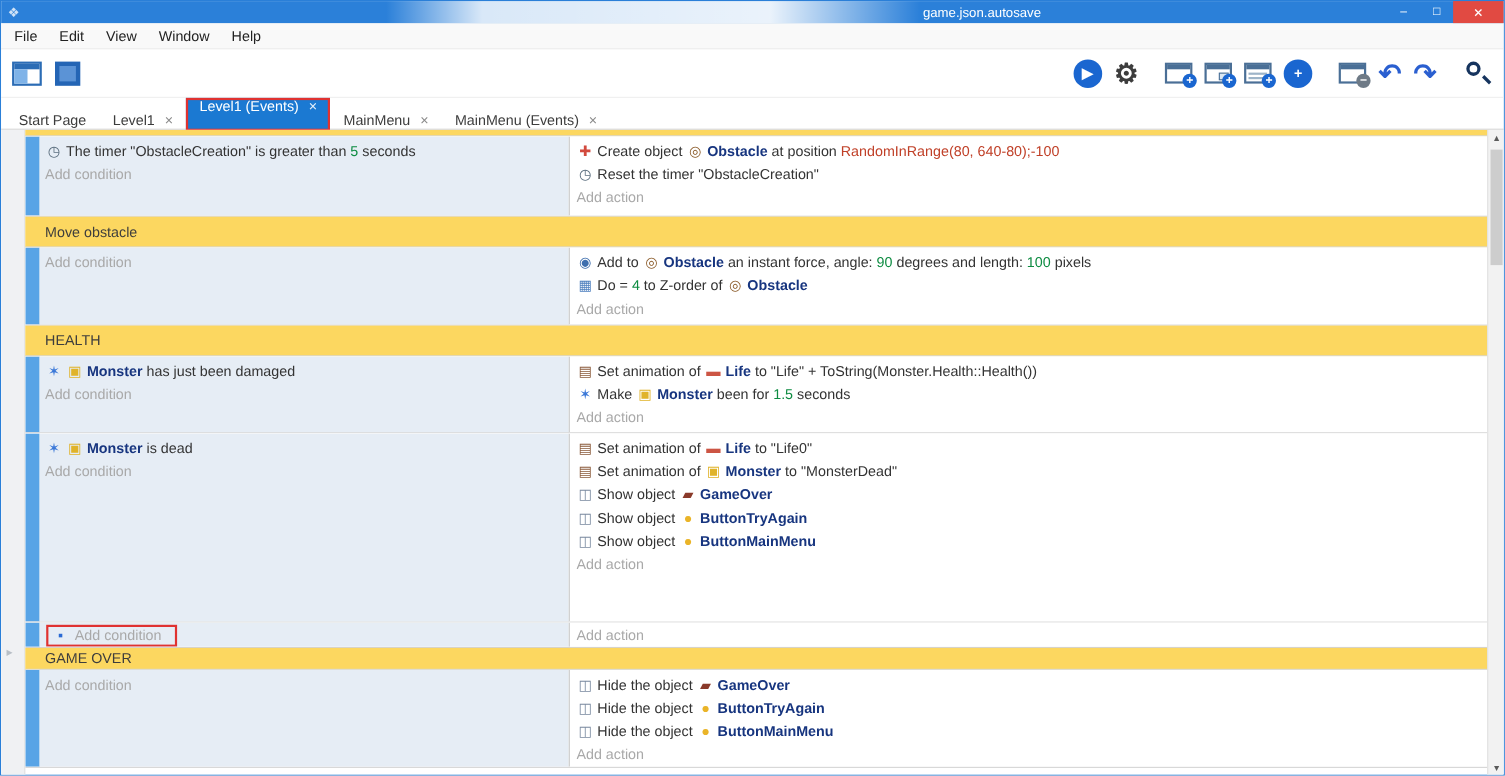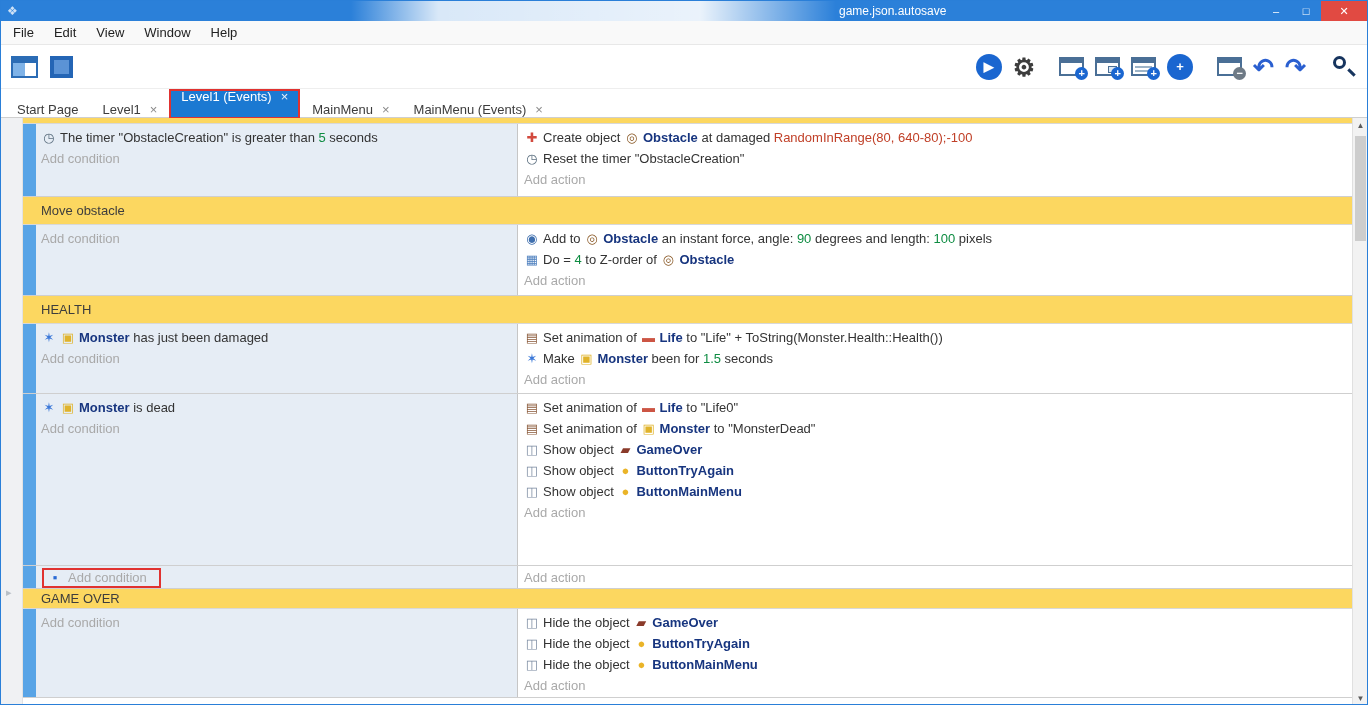--- a/index.html
+++ b/index.html
@@ -175,21 +175,21 @@
     </div>
     <div class="events-body" id="events-body">
         <div class="comment partial" style="height: 6px;"></div>
         <div class="ev" style="height: 73px;">
           <div class="strip"></div>
           <div class="cond">
             <div class="line"><span class="seg-icon" style="color: rgb(95, 114, 130);">◷</span><span class="seg-t">The timer "ObstacleCreation" is greater than </span><span class="seg-num">5</span><span class="seg-t"> seconds</span></div>
             <div class="line add">Add condition</div>
           </div>
           <div class="acts">
-            <div class="line"><span class="seg-icon" style="color: rgb(210, 74, 62);">✚</span><span class="seg-t">Create object </span><span class="seg-icon" style="color: rgb(138, 90, 40);">◎</span><span class="seg-obj">Obstacle</span><span class="seg-t"> at damaged </span><span class="seg-red">RandomInRange(80, 640-80);-100</span></div>
+            <div class="line"><span class="seg-icon" style="color: rgb(210, 74, 62);">✚</span><span class="seg-t">Create object </span><span class="seg-icon" style="color: rgb(138, 90, 40);">◎</span><span class="seg-obj">Obstacle</span><span class="seg-t"> at position </span><span class="seg-red">RandomInRange(80, 640-80);-100</span></div>
             <div class="line"><span class="seg-icon" style="color: rgb(95, 114, 130);">◷</span><span class="seg-t">Reset the timer "ObstacleCreation"</span></div>
             <div class="line add">Add action</div>
           </div>
         </div>
         <div class="comment" style="height: 28px;">
           <span class="comment-label">Move obstacle</span>
         </div>
         <div class="ev" style="height: 71px;">
           <div class="strip"></div>
           <div class="cond">

